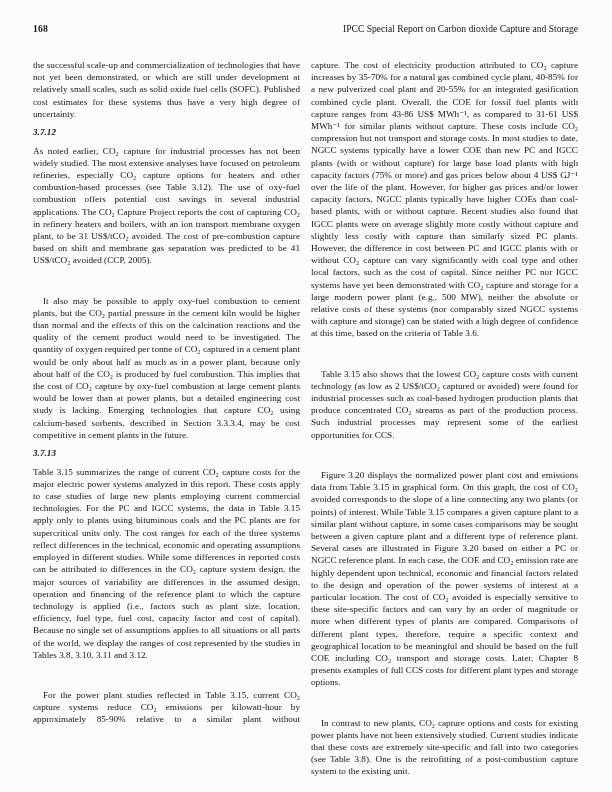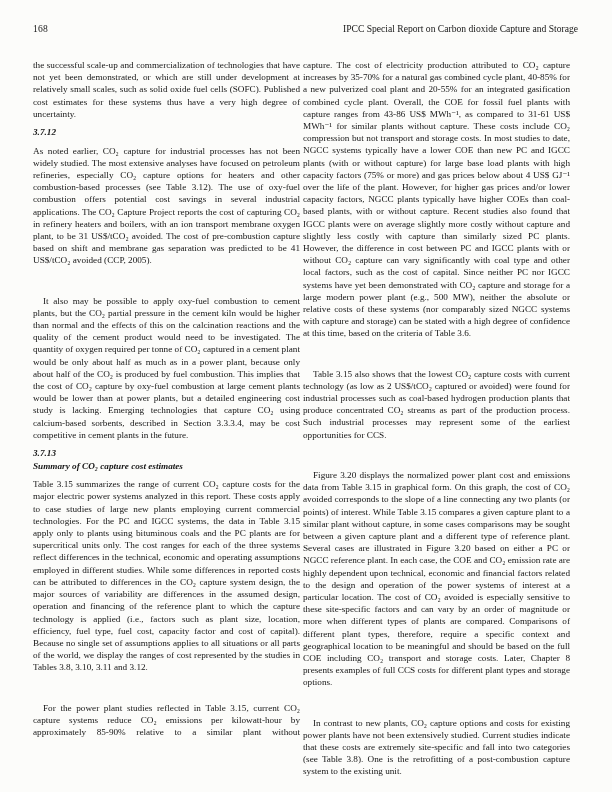--- a/index.html
+++ b/index.html
@@ -22,33 +22,33 @@
     top: 23px;
     left: 33px;
     right: 34px;
     display: flex;
     justify-content: space-between;
     align-items: baseline;
     font-size: 9.6px;
     line-height: 12px;
   }
   .page-number {
-    font-weight: normal;
+    font-weight: bold;
     letter-spacing: 0.2px;
     text-align: right;
   }
   .running-title {
   }
   .columns {
     position: absolute;
     top: 59px;
     left: 33px;
     right: 34px;
     display: flex;
-    gap: 3px;
+    gap: 11px;
   }
   .col {
     width: 267px;
     flex: none;
   }
   .para {
     margin: 0;
     font-size: 9.2px;
     line-height: 12.2px;
     text-align: justify;
@@ -62,21 +62,20 @@
   .para.cont {
     text-align-last: justify;
   }
   .heading {
     display: flex;
     margin: 6px 0 6px 0;
     font-size: 9.2px;
     line-height: 12.6px;
     font-weight: bold;
     font-style: italic;
-    flex-direction: column;
   }
   .h-num {
     width: 47px;
     flex: none;
   }
   .h-title {
     flex: 1;
   }
 </style>
 </head>
@@ -96,21 +95,20 @@
 
       <div class="heading">
         <span class="h-num">3.7.12</span>
       </div>
 
       <p class="para">As noted earlier, CO₂ capture for industrial processes has not been widely studied. The most extensive analyses have focused on petroleum refineries, especially CO₂ capture options for heaters and other combustion-based processes (see Table 3.12). The use of oxy-fuel combustion offers potential cost savings in several industrial applications. The CO₂ Capture Project reports the cost of capturing CO₂ in refinery heaters and boilers, with an ion transport membrane oxygen plant, to be 31 US$/tCO₂ avoided. The cost of pre-combustion capture based on shift and membrane gas separation was predicted to be 41 US$/tCO₂ avoided (CCP, 2005).</p>
       <p class="para indent">It also may be possible to apply oxy-fuel combustion to cement plants, but the CO₂ partial pressure in the cement kiln would be higher than normal and the effects of this on the calcination reactions and the quality of the cement product would need to be investigated. The quantity of oxygen required per tonne of CO₂ captured in a cement plant would be only about half as much as in a power plant, because only about half of the CO₂ is produced by fuel combustion. This implies that the cost of CO₂ capture by oxy-fuel combustion at large cement plants would be lower than at power plants, but a detailed engineering cost study is lacking. Emerging technologies that capture CO₂ using calcium-based sorbents, described in Section 3.3.3.4, may be cost competitive in cement plants in the future.</p>
 
       <div class="heading">
         <span class="h-num">3.7.13</span>
-        <span class="h-title">Summary of CO₂ capture cost estimates</span>
       </div>
 
       <p class="para">Table 3.15 summarizes the range of current CO₂ capture costs for the major electric power systems analyzed in this report. These costs apply to case studies of large new plants employing current commercial technologies. For the PC and IGCC systems, the data in Table 3.15 apply only to plants using bituminous coals and the PC plants are for supercritical units only. The cost ranges for each of the three systems reflect differences in the technical, economic and operating assumptions employed in different studies. While some differences in reported costs can be attributed to differences in the CO₂ capture system design, the major sources of variability are differences in the assumed design, operation and financing of the reference plant to which the capture technology is applied (i.e., factors such as plant size, location, efficiency, fuel type, fuel cost, capacity factor and cost of capital). Because no single set of assumptions applies to all situations or all parts of the world, we display the ranges of cost represented by the studies in Tables 3.8, 3.10, 3.11 and 3.12.</p>
       <p class="para indent cont">For the power plant studies reflected in Table 3.15, current CO₂ capture systems reduce CO₂ emissions per kilowatt-hour by approximately 85-90% relative to a similar plant without</p>
     </div>
 
     <div class="col">
       <p class="para">capture. The cost of electricity production attributed to CO₂ capture increases by 35-70% for a natural gas combined cycle plant, 40-85% for a new pulverized coal plant and 20-55% for an integrated gasification combined cycle plant. Overall, the COE for fossil fuel plants with capture ranges from 43-86 US$ MWh⁻¹, as compared to 31-61 US$ MWh⁻¹ for similar plants without capture. These costs include CO₂ compression but not transport and storage costs. In most studies to date, NGCC systems typically have a lower COE than new PC and IGCC plants (with or without capture) for large base load plants with high capacity factors (75% or more) and gas prices below about 4 US$ GJ⁻¹ over the life of the plant. However, for higher gas prices and/or lower capacity factors, NGCC plants typically have higher COEs than coal-based plants, with or without capture. Recent studies also found that IGCC plants were on average slightly more costly without capture and slightly less costly with capture than similarly sized PC plants. However, the difference in cost between PC and IGCC plants with or without CO₂ capture can vary significantly with coal type and other local factors, such as the cost of capital. Since neither PC nor IGCC systems have yet been demonstrated with CO₂ capture and storage for a large modern power plant (e.g., 500 MW), neither the absolute or relative costs of these systems (nor comparably sized NGCC systems with capture and storage) can be stated with a high degree of confidence at this time, based on the criteria of Table 3.6.</p>
       <p class="para indent">Table 3.15 also shows that the lowest CO₂ capture costs with current technology (as low as 2 US$/tCO₂ captured or avoided) were found for industrial processes such as coal-based hydrogen production plants that produce concentrated CO₂ streams as part of the production process. Such industrial processes may represent some of the earliest opportunities for CCS.</p>
       <p class="para indent">Figure 3.20 displays the normalized power plant cost and emissions data from Table 3.15 in graphical form. On this graph, the cost of CO₂ avoided corresponds to the slope of a line connecting any two plants (or points) of interest. While Table 3.15 compares a given capture plant to a similar plant without capture, in some cases comparisons may be sought between a given capture plant and a different type of reference plant. Several cases are illustrated in Figure 3.20 based on either a PC or NGCC reference plant. In each case, the COE and CO₂ emission rate are highly dependent upon technical, economic and financial factors related to the design and operation of the power systems of interest at a particular location. The cost of CO₂ avoided is especially sensitive to these site-specific factors and can vary by an order of magnitude or more when different types of plants are compared. Comparisons of different plant types, therefore, require a specific context and geographical location to be meaningful and should be based on the full COE including CO₂ transport and storage costs. Later, Chapter 8 presents examples of full CCS costs for different plant types and storage options.</p>

